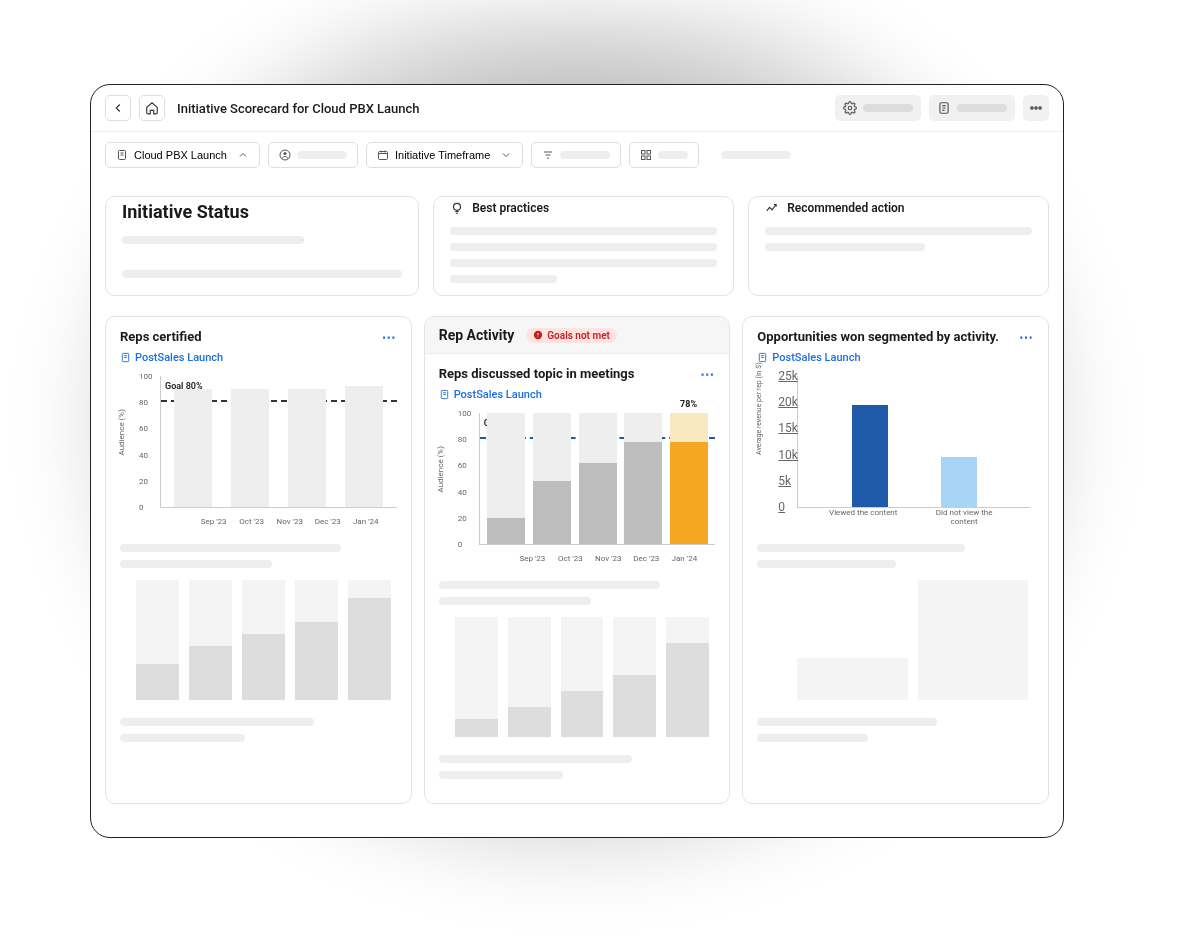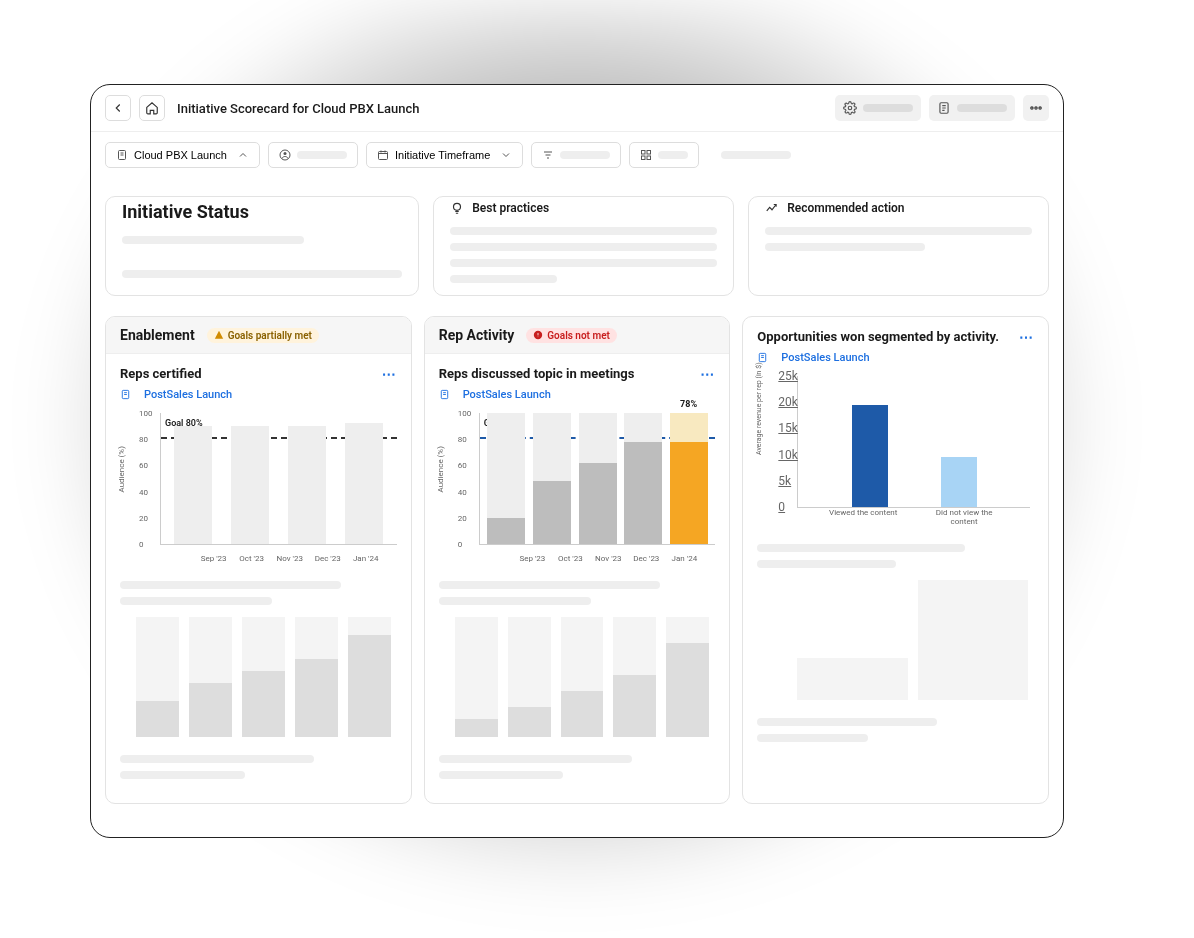--- a/index.html
+++ b/index.html
@@ -45,21 +45,21 @@
 .badge { display: inline-flex; align-items: center; gap: 4px; font-size: 10px; font-weight: 600; padding: 2px 7px; border-radius: 10px; }
 .badge-warn { background: #fff3dc; color: #8a6100; }
 .badge-err { background: #ffe2e2; color: #c81e1e; }
 .badge-ok { background: #e1f7e5; color: #1a7f37; }
 .badge svg { width: 10px; height: 10px; }
 
 .col-body { padding: 12px 14px; }
 .chart-title { font-size: 13px; font-weight: 700; margin-bottom: 4px; }
 .chart-head { display: flex; justify-content: space-between; align-items: flex-start; }
 .more-dots { color: #1d6fe0; font-weight: 700; font-size: 14px; letter-spacing: 1px; cursor: pointer; }
-.link-tag { display: inline-flex; align-items: center; gap: 13px; color: #1d6fe0; font-size: 11px; font-weight: 500; margin-bottom: 8px; }
+.link-tag { display: inline-flex; align-items: center; gap: 4px; color: #1d6fe0; font-size: 11px; font-weight: 500; margin-bottom: 8px; }
 .link-tag svg { width: 11px; height: 11px; stroke: #1d6fe0; }
 
 .chart { position: relative; height: 150px; margin-top: 4px; margin-left: 16px; }
 .y-axis-label { position: absolute; left: -10px; top: 50%; transform: rotate(-90deg) translateY(-50%); font-size: 8px; color: #666; transform-origin: left; }
 .chart-area { position: absolute; left: 24px; right: 0; top: 0; bottom: 18px; border-left: 1px solid #ccc; border-bottom: 1px solid #ccc; }
 .tick { position: absolute; left: -22px; font-size: 8px; color: #666; transform: translateY(50%); }
 .goal-line { position: absolute; left: 0; right: 0; border-top: 2px dashed #333; }
 .goal-label { position: absolute; font-size: 9px; font-weight: 600; left: 4px; transform: translateY(-110%); }
 .bars { position: absolute; inset: 0; display: flex; justify-content: space-around; align-items: flex-end; padding: 0 4px; }
 .bar-slot { position: relative; width: 38px; height: 100%; display: flex; align-items: flex-end; justify-content: center; }
@@ -211,29 +211,20 @@
             <span>Recommended action</span>
           </div>
           <div class="ph-line" style="width:100%"></div>
           <div class="ph-line" style="width:60%"></div>
         </div>
       </div>
 
       <div class="row2">
 
         <div class="col">
-          <div class="col-head">
-            <span class="col-title">Enablement</span>
-            <span class="badge badge-warn">
-              <svg viewBox="0 0 24 24" fill="#d18b00">
-                  <path d="M12 2L2 21h20L12 2z"></path>
-                </svg>
-              <span>Goals partially met</span>
-            </span>
-          </div>
           <div class="col-body">
             <div class="chart-head">
               <div>
                 <div class="chart-title">Reps certified</div>
                 <a class="link-tag">
                   <svg viewBox="0 0 24 24" fill="none" stroke-width="2">
                       <rect x="5" y="3" width="14" height="18" rx="2"></rect>
                       <path d="M9 8h6M9 12h6"></path>
                     </svg>
                   <span>PostSales Launch</span>

